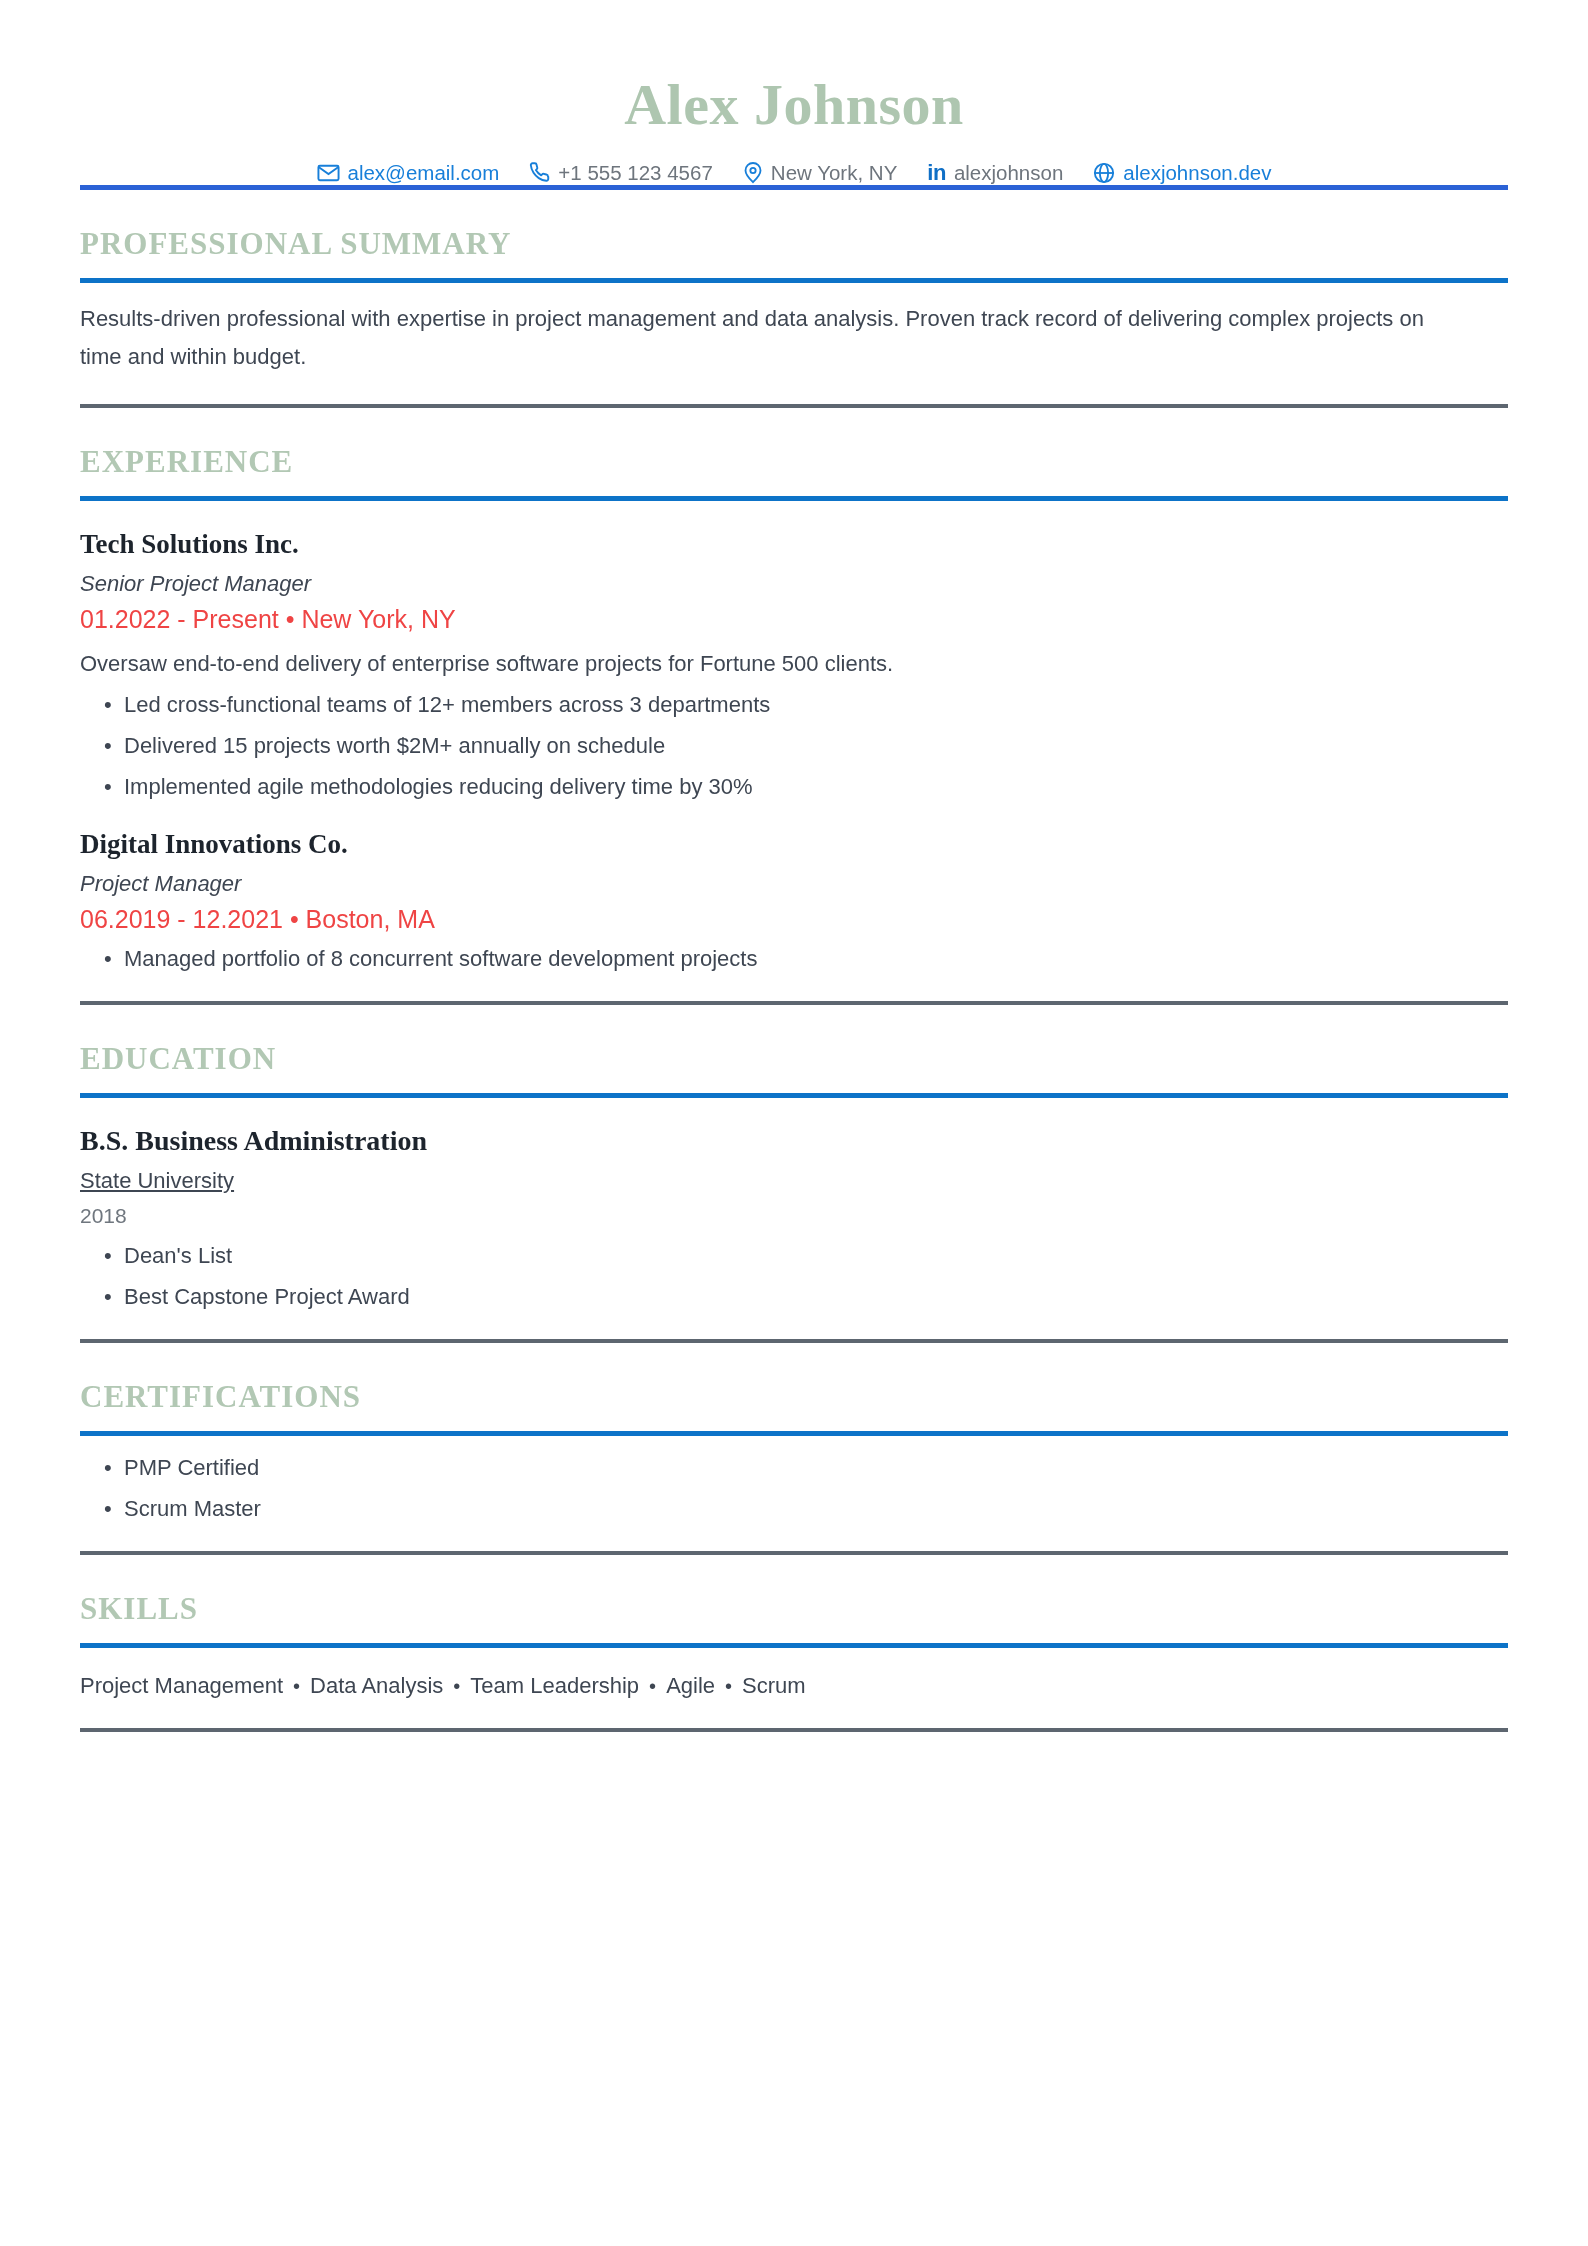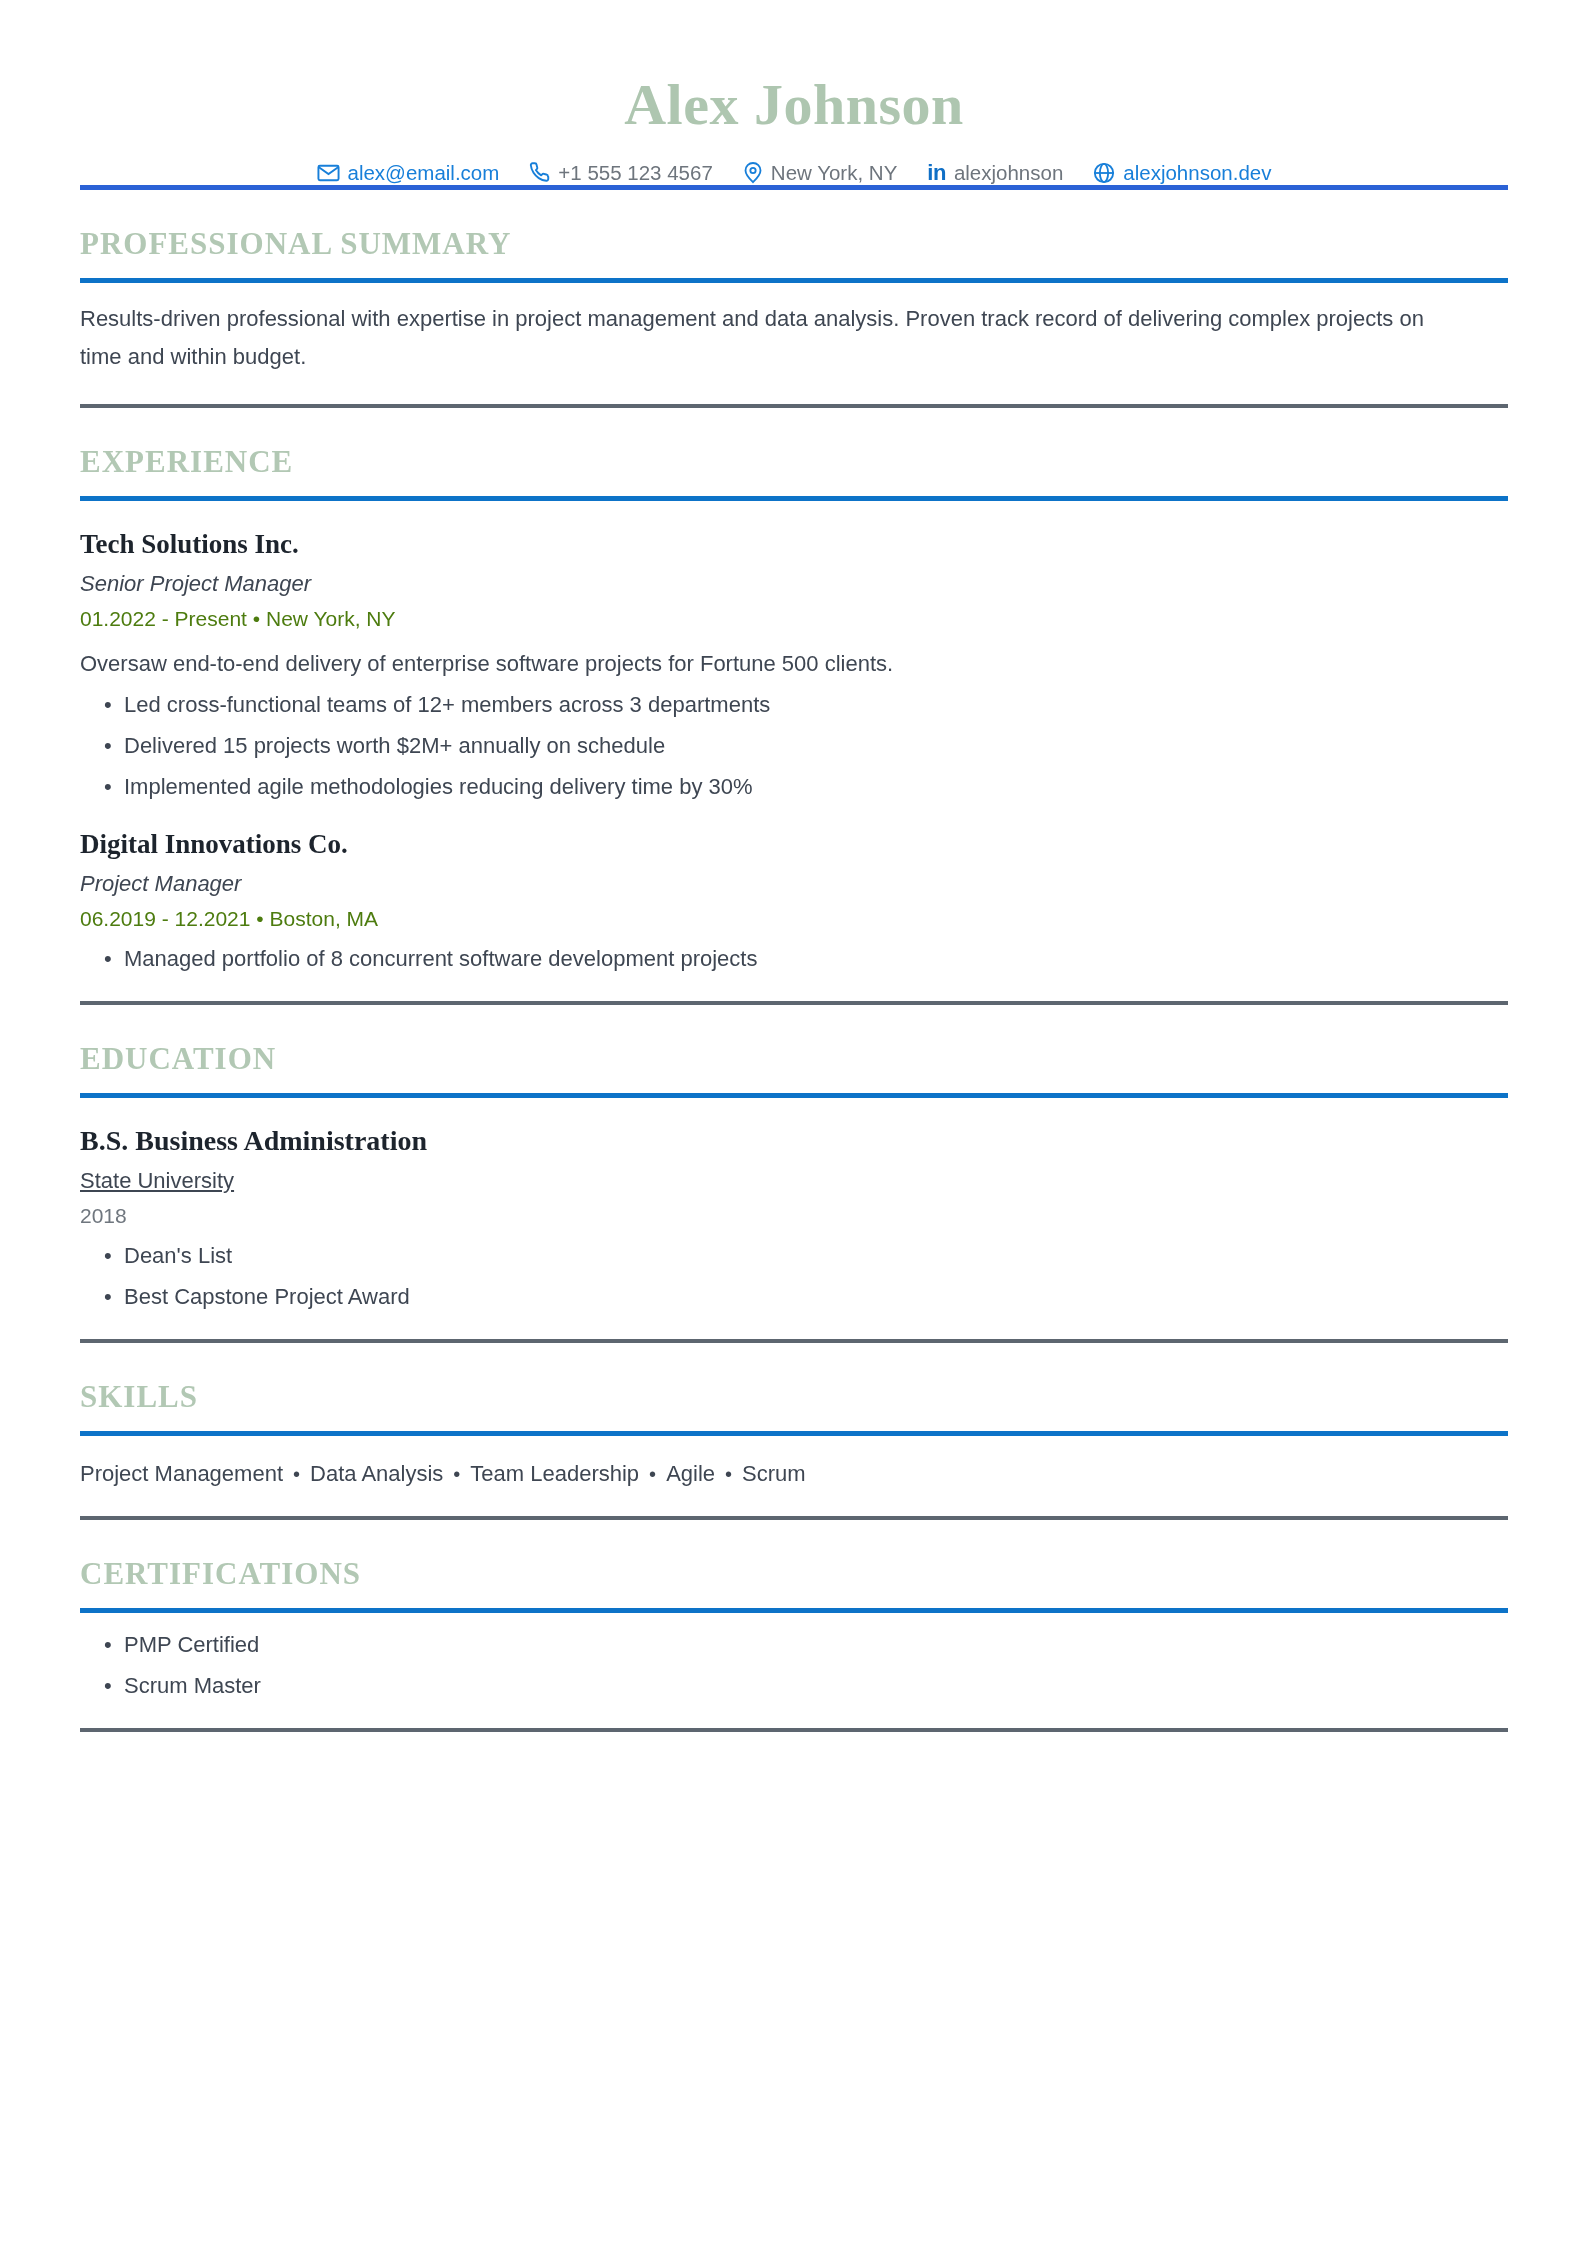--- a/index.html
+++ b/index.html
@@ -78,22 +78,22 @@
   }
   .role {
     margin-top:9px;
     font-style:italic;
     font-size:22px;
     color:#3e4652;
     line-height:28px;
   }
   .meta {
     margin-top:8px;
-    font-size:21px;
-    color:#4d7c0f;
+    font-size:25px;
+    color:#ef4444;
     line-height:26px;
   }
   .job-desc {
     margin-top:18px;
     font-size:22px;
     line-height:28px;
     color:#3e4652;
   }
   ul.bullets { list-style:none; margin-top:8px; }
   ul.bullets li {
@@ -236,32 +236,32 @@
       <div class="edu-school">State University</div>
       <div class="edu-year">2018</div>
       <ul class="bullets">
         <li>Dean's List</li>
         <li>Best Capstone Project Award</li>
       </ul>
       <div class="gray-rule"></div>
     </div>
 
     <div class="section">
-      <div class="section-heading">SKILLS</div>
-      <div class="blue-rule"></div>
-      <div class="skills-line">
-        <span class="skill">Project Management</span><span class="skill">Data Analysis</span><span class="skill">Team Leadership</span><span class="skill">Agile</span><span class="skill">Scrum</span>
-      </div>
-      <div class="gray-rule"></div>
-    </div>
-
-    <div class="section">
       <div class="section-heading">CERTIFICATIONS</div>
       <div class="blue-rule"></div>
       <ul class="bullets" style="margin-top:18px;">
         <li>PMP Certified</li>
         <li>Scrum Master</li>
       </ul>
       <div class="gray-rule"></div>
     </div>
 
+    <div class="section">
+      <div class="section-heading">SKILLS</div>
+      <div class="blue-rule"></div>
+      <div class="skills-line">
+        <span class="skill">Project Management</span><span class="skill">Data Analysis</span><span class="skill">Team Leadership</span><span class="skill">Agile</span><span class="skill">Scrum</span>
+      </div>
+      <div class="gray-rule"></div>
+    </div>
+
   </div>
 </div>
 
 </body></html>

